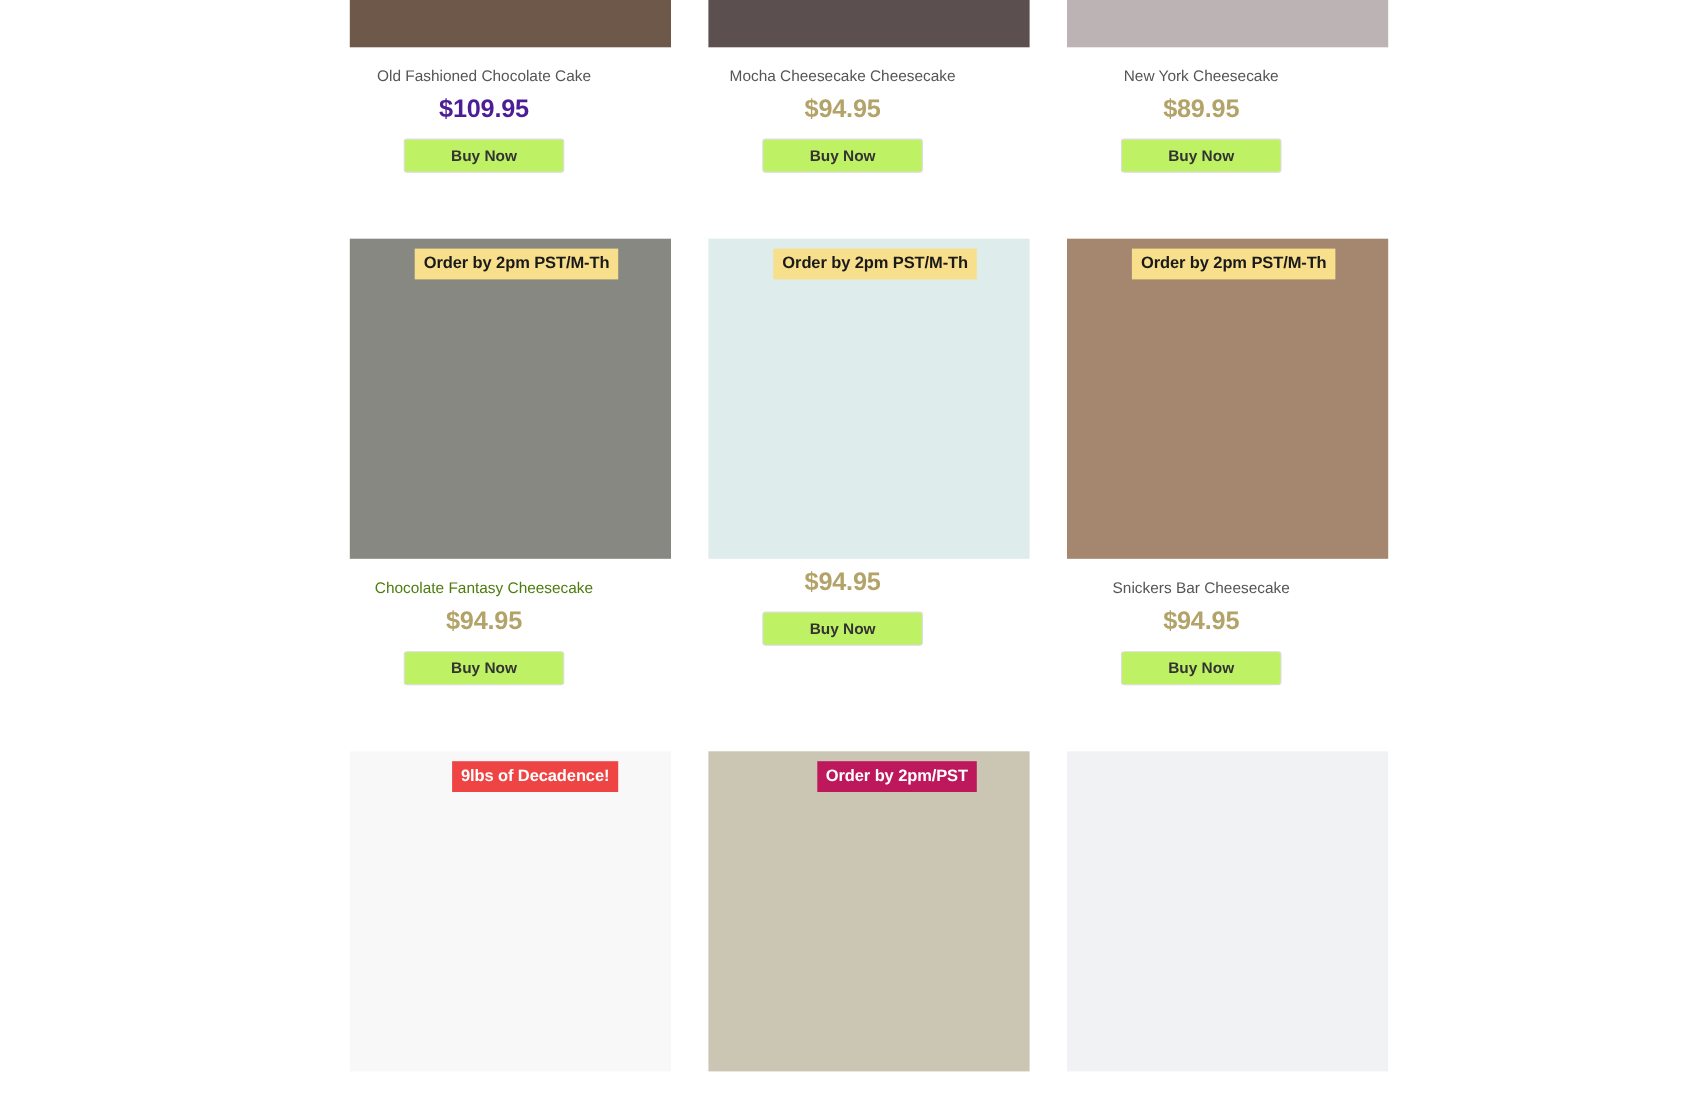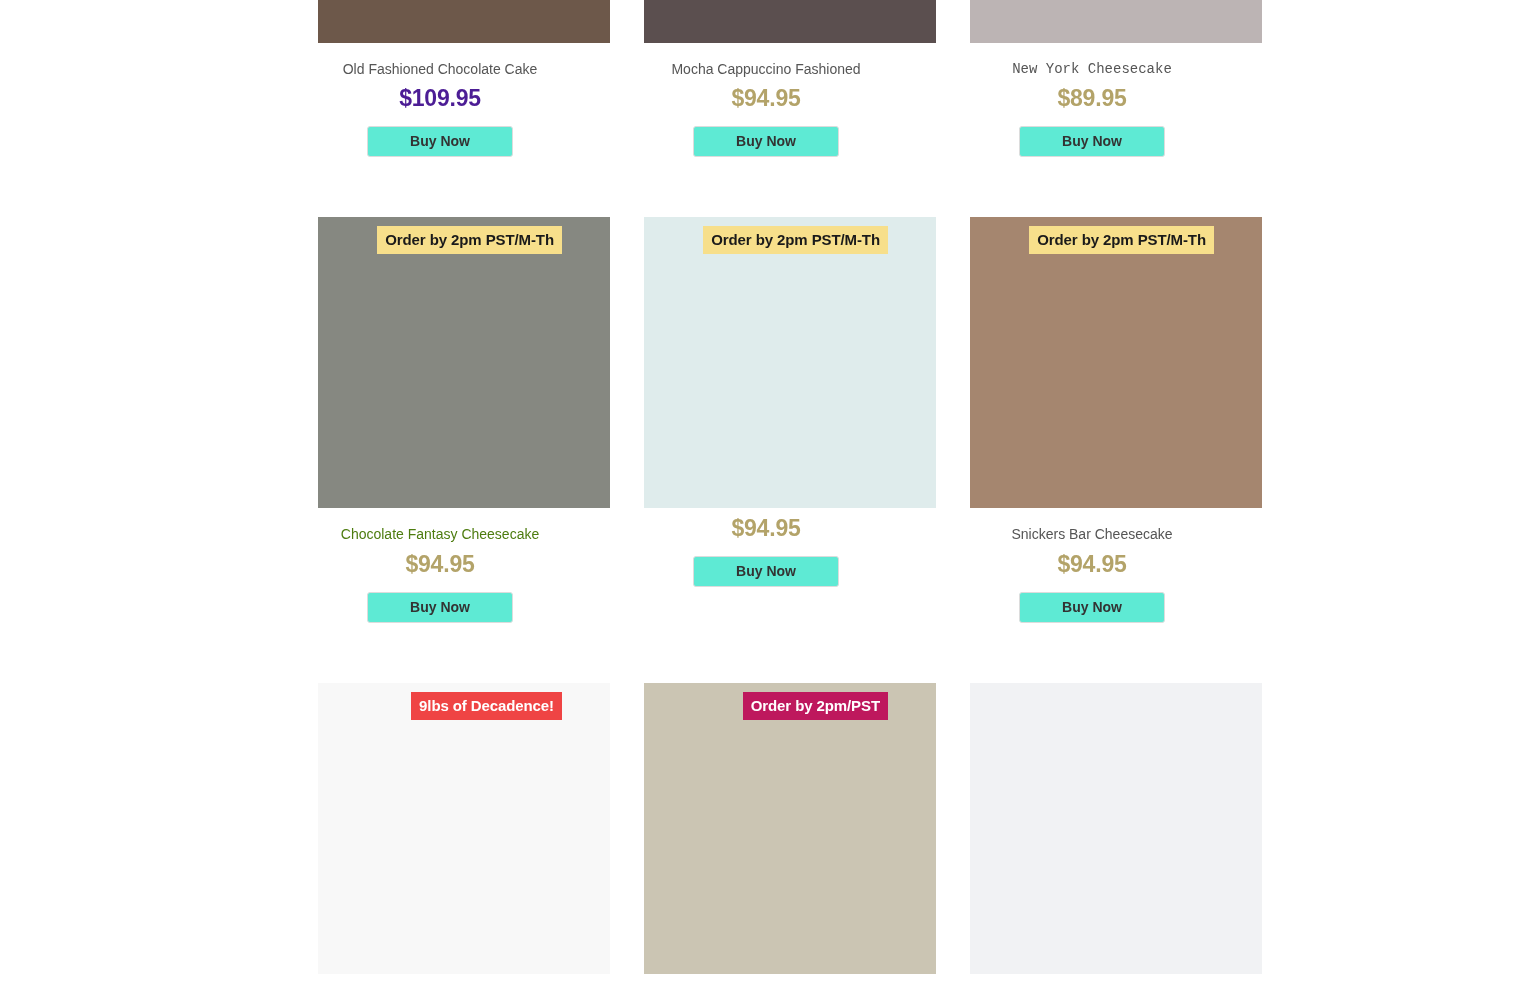--- a/index.html
+++ b/index.html
@@ -72,21 +72,21 @@
     font-weight: bold;
     color: #b3a369;
     text-align: center;
     margin-top: 7px;
     letter-spacing: -0.2px;
   }
 
   .buy-button {
     display: block;
     margin-top: 14px;
-    background: #5eead4;
+    background: #bef264;
     border: 1px solid #dcdcdc;
     border-radius: 3px;
     color: #333333;
     font-size: 14px;
     font-weight: bold;
     font-family: "Liberation Sans", sans-serif;
     padding: 6px 0 7px 0;
     width: 146px;
     text-align: center;
     cursor: pointer;
@@ -106,29 +106,29 @@
         <div class="card-image" style="background: rgb(109, 88, 74); height: 43px;"></div>
       </div>
       <div class="card-title" style="color: rgb(85, 85, 85);">Old Fashioned Chocolate Cake</div>
       <div class="card-price" style="color: #4c1d95;">$109.95</div>
       <button class="buy-button" style="border-color: rgb(220, 220, 220); color: rgb(51, 51, 51);">Buy Now</button>
     </div>
     <div class="product-card">
       <div class="card-image-wrap">
         <div class="card-image" style="background: rgb(91, 79, 79); height: 43px;"></div>
       </div>
-      <div class="card-title" style="color: rgb(85, 85, 85);">Mocha Cappuccino Fashioned</div>
+      <div class="card-title" style="color: rgb(85, 85, 85);">Mocha Cheesecake Cheesecake</div>
       <div class="card-price" style="color: rgb(179, 163, 105);">$94.95</div>
       <button class="buy-button" style="border-color: rgb(220, 220, 220); color: rgb(51, 51, 51);">Buy Now</button>
     </div>
     <div class="product-card">
       <div class="card-image-wrap">
         <div class="card-image" style="background: rgb(188, 180, 180); height: 43px;"></div>
       </div>
-      <div class="card-title" style="color: rgb(85, 85, 85); font-family: Liberation Mono, monospace;">New York Cheesecake</div>
+      <div class="card-title" style="color: rgb(85, 85, 85);">New York Cheesecake</div>
       <div class="card-price" style="color: rgb(179, 163, 105);">$89.95</div>
       <button class="buy-button" style="border-color: rgb(220, 220, 220); color: rgb(51, 51, 51);">Buy Now</button>
     </div>
   </div>
 
   <div class="row-gap-1"></div>
 
   <div class="grid-row">
     <div class="product-card">
       <div class="card-image-wrap">

